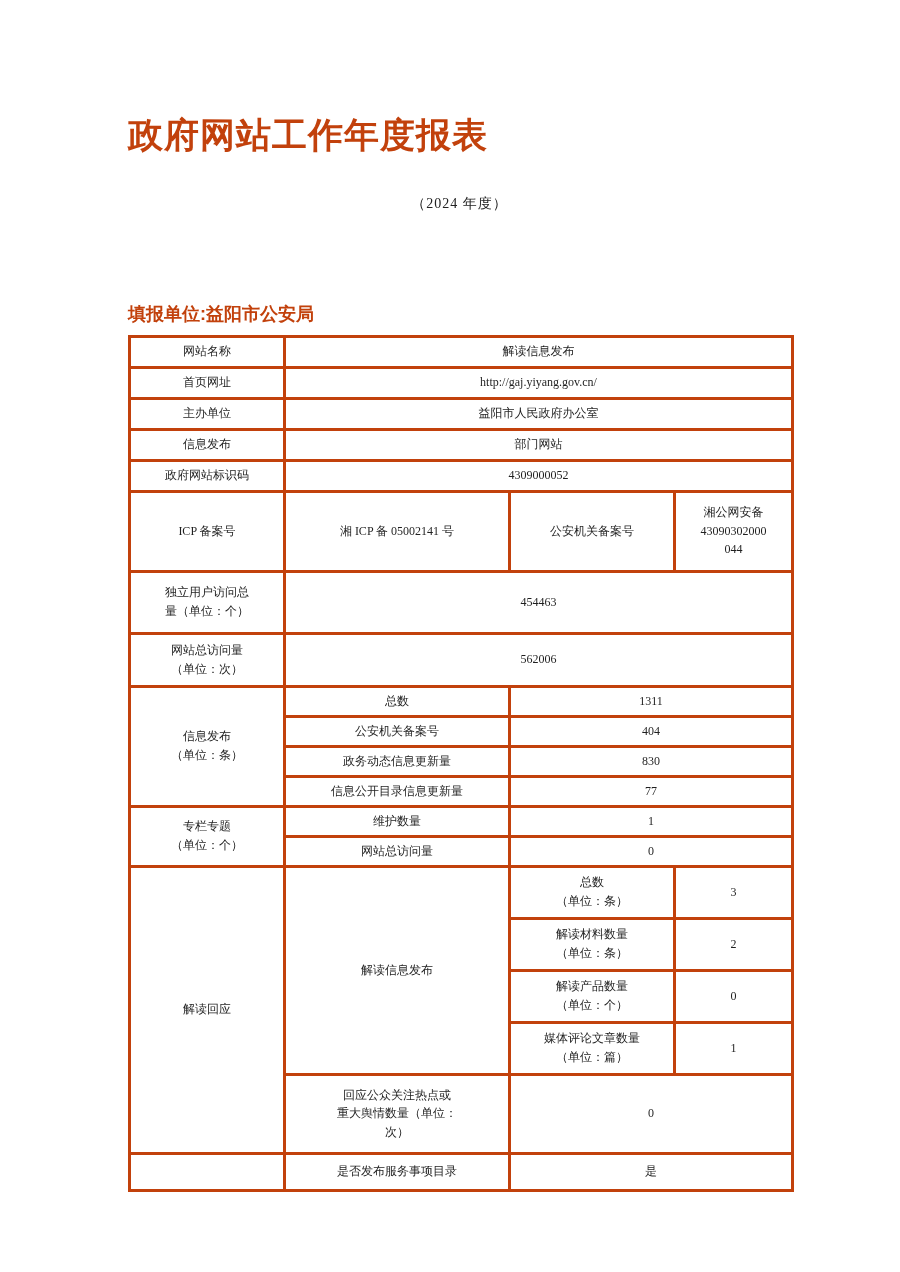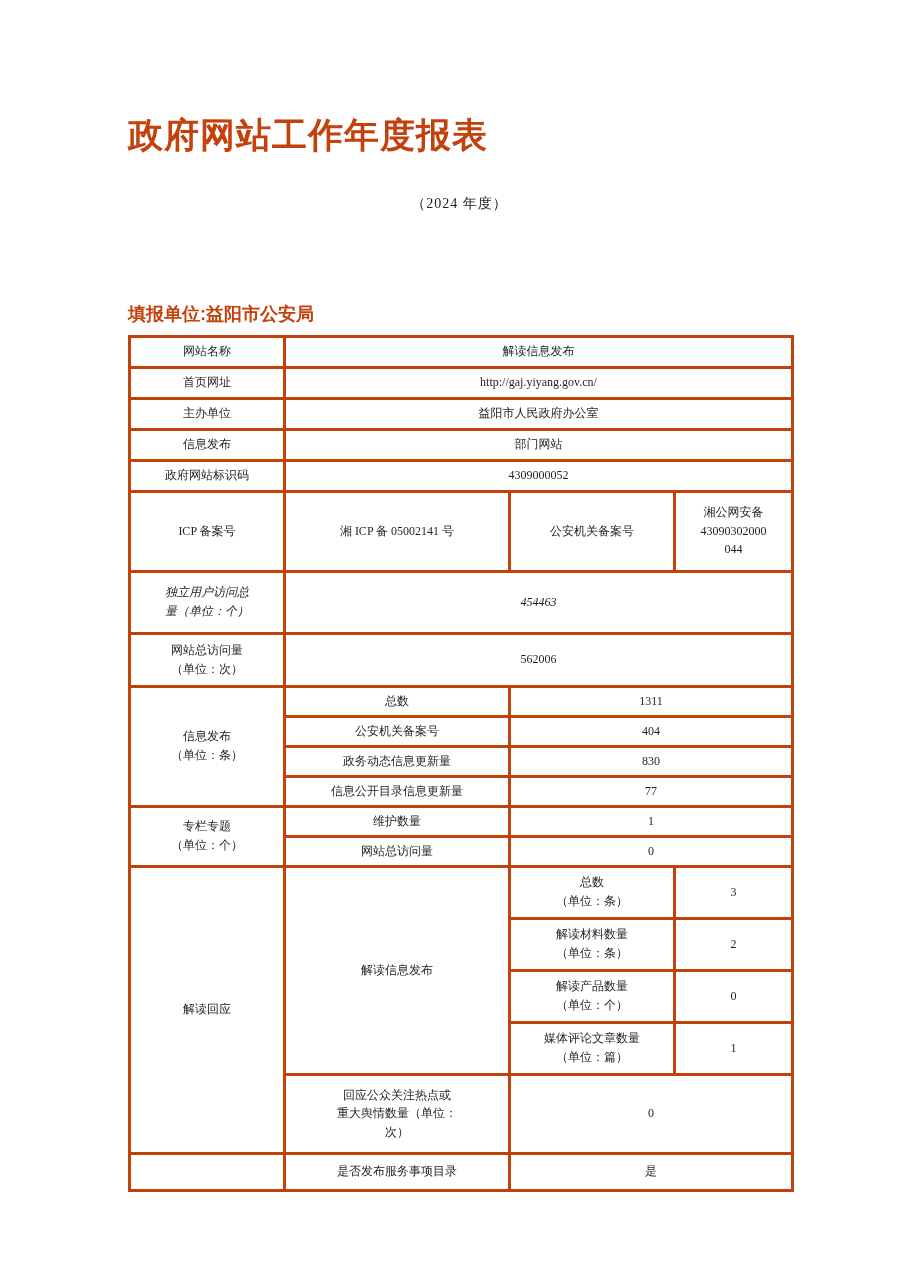--- a/index.html
+++ b/index.html
@@ -54,21 +54,21 @@
     vertical-align: middle;
     font-size: 12px;
     line-height: 1.55;
     color: #1f1f1f;
     padding: 2px 4px;
     overflow: hidden;
   }
   td.pre { white-space: pre-line; }
   tr.h31 { height: 31px; }
   tr.h80 { height: 80px; }
-  tr.h62 { height: 62px; font-style: italic; }
+  tr.h62 { height: 62px; }
   tr.h53 { height: 53px; }
   tr.h30 { height: 30px; }
   tr.h52 { height: 52px; }
   tr.h79 { height: 79px; padding-left: 24px; }
   tr.h37 { height: 37px; border-radius: 11px; }
 </style>
 </head>
 <body>
 
 <div class="page">

